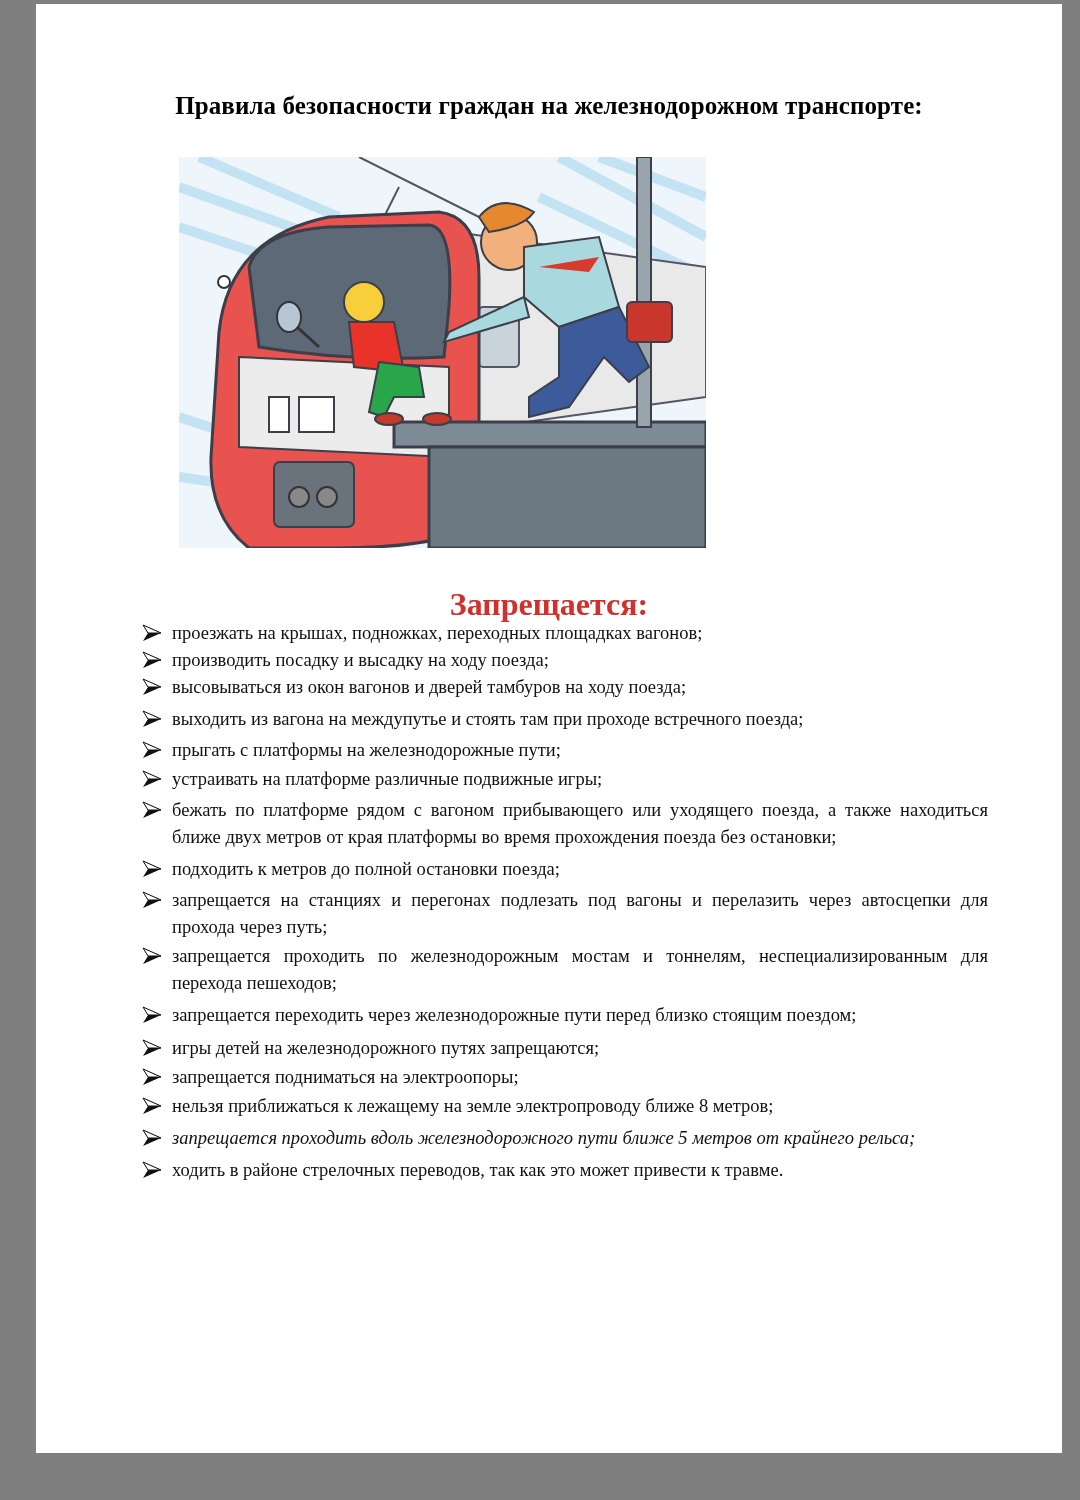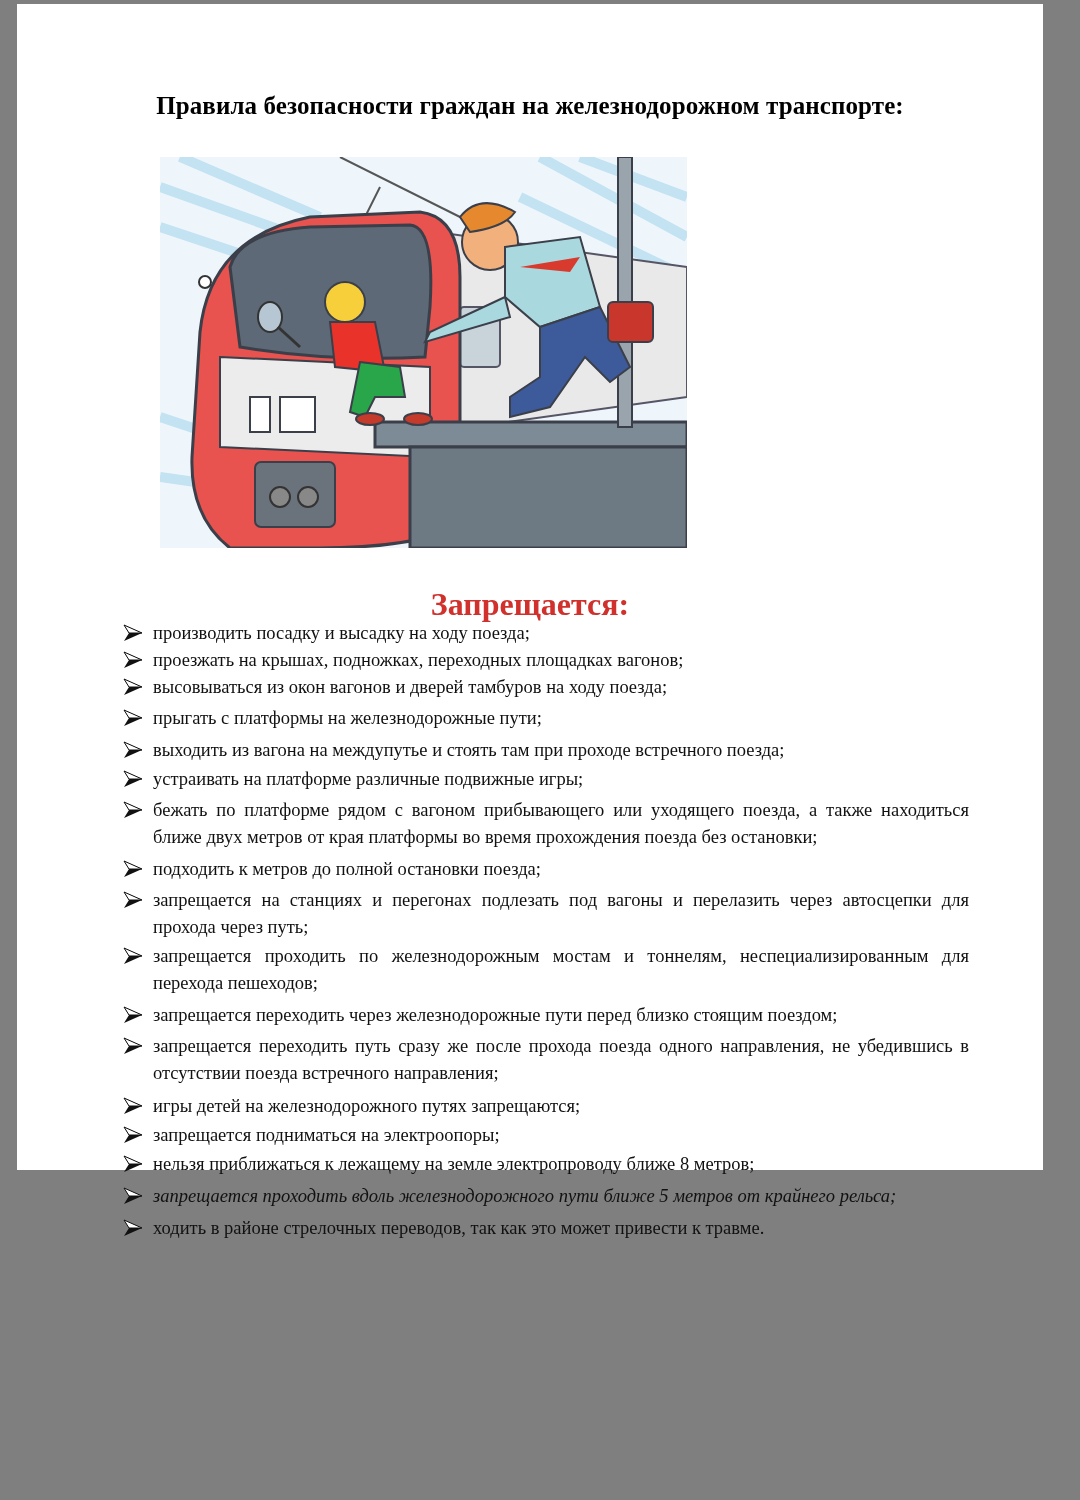--- a/index.html
+++ b/index.html
@@ -6,22 +6,22 @@
   body {
     width: 1080px; height: 1500px;
     background: #7f7f7f;
     position: relative;
     overflow: hidden;
     font-family: "Liberation Serif", "DejaVu Serif", serif;
     border-bottom-right-radius: 14px;
   }
   .page {
     position: absolute;
-    left: 17px; top: 4px;
-    width: 1026px; height: 1166px;
+    left: 36px; top: 4px;
+    width: 1026px; height: 1449px;
     background: #ffffff;
   }
   .title {
     position: absolute;
     left: 0; right: 0; top: 88px;
     text-align: center;
     font-weight: bold;
     font-size: 25px;
     color: #000;
     letter-spacing: 0.1px;
@@ -124,37 +124,37 @@
       <rect x="448" y="145" width="45" height="40" rx="5" fill="#c9362c" stroke="#3b3f4a" stroke-width="2"></rect>
     </svg>
   </div>
 
   <div class="section-heading">Запрещается:</div>
 
   <ul class="rules" id="rules-list">
       <li style="margin-top: 0px;"><svg class="bullet" viewBox="0 0 20 18">
           <path d="M1,1 L19,9 L1,17 L6,9 Z" fill="#111"></path>
           <path d="M1,1 L19,9 L6,9 Z" fill="#fff" stroke="#111" stroke-width="1"></path>
+        </svg><span>проезжать на крышах, подножках, переходных площадках вагонов;</span></li>
+      <li style="margin-top: 0px;"><svg class="bullet" viewBox="0 0 20 18">
+          <path d="M1,1 L19,9 L1,17 L6,9 Z" fill="#111"></path>
+          <path d="M1,1 L19,9 L6,9 Z" fill="#fff" stroke="#111" stroke-width="1"></path>
         </svg><span>производить посадку и высадку на ходу поезда;</span></li>
       <li style="margin-top: 0px;"><svg class="bullet" viewBox="0 0 20 18">
           <path d="M1,1 L19,9 L1,17 L6,9 Z" fill="#111"></path>
           <path d="M1,1 L19,9 L6,9 Z" fill="#fff" stroke="#111" stroke-width="1"></path>
-        </svg><span>проезжать на крышах, подножках, переходных площадках вагонов;</span></li>
-      <li style="margin-top: 0px;"><svg class="bullet" viewBox="0 0 20 18">
+        </svg><span>высовываться из окон вагонов и дверей тамбуров на ходу поезда;</span></li>
+      <li style="margin-top: 5px;"><svg class="bullet" viewBox="0 0 20 18">
           <path d="M1,1 L19,9 L1,17 L6,9 Z" fill="#111"></path>
           <path d="M1,1 L19,9 L6,9 Z" fill="#fff" stroke="#111" stroke-width="1"></path>
-        </svg><span>высовываться из окон вагонов и дверей тамбуров на ходу поезда;</span></li>
+        </svg><span>выходить из вагона на междупутье и стоять там при проходе встречного поезда;</span></li>
       <li style="margin-top: 4px;"><svg class="bullet" viewBox="0 0 20 18">
           <path d="M1,1 L19,9 L1,17 L6,9 Z" fill="#111"></path>
           <path d="M1,1 L19,9 L6,9 Z" fill="#fff" stroke="#111" stroke-width="1"></path>
         </svg><span>прыгать с платформы на железнодорожные пути;</span></li>
-      <li style="margin-top: 5px;"><svg class="bullet" viewBox="0 0 20 18">
-          <path d="M1,1 L19,9 L1,17 L6,9 Z" fill="#111"></path>
-          <path d="M1,1 L19,9 L6,9 Z" fill="#fff" stroke="#111" stroke-width="1"></path>
-        </svg><span>выходить из вагона на междупутье и стоять там при проходе встречного поезда;</span></li>
       <li style="margin-top: 2px;"><svg class="bullet" viewBox="0 0 20 18">
           <path d="M1,1 L19,9 L1,17 L6,9 Z" fill="#111"></path>
           <path d="M1,1 L19,9 L6,9 Z" fill="#fff" stroke="#111" stroke-width="1"></path>
         </svg><span>устраивать на платформе различные подвижные игры;</span></li>
       <li style="margin-top: 4px;"><svg class="bullet" viewBox="0 0 20 18">
           <path d="M1,1 L19,9 L1,17 L6,9 Z" fill="#111"></path>
           <path d="M1,1 L19,9 L6,9 Z" fill="#fff" stroke="#111" stroke-width="1"></path>
         </svg><span>бежать по платформе рядом с вагоном прибывающего или уходящего поезда, а также находиться ближе двух метров от края платформы во время прохождения поезда без остановки;</span></li>
       <li style="margin-top: 5px;"><svg class="bullet" viewBox="0 0 20 18">
           <path d="M1,1 L19,9 L1,17 L6,9 Z" fill="#111"></path>
@@ -165,24 +165,20 @@
           <path d="M1,1 L19,9 L6,9 Z" fill="#fff" stroke="#111" stroke-width="1"></path>
         </svg><span>запрещается на станциях и перегонах подлезать под вагоны и перелазить через автосцепки для прохода через путь;</span></li>
       <li style="margin-top: 2px;"><svg class="bullet" viewBox="0 0 20 18">
           <path d="M1,1 L19,9 L1,17 L6,9 Z" fill="#111"></path>
           <path d="M1,1 L19,9 L6,9 Z" fill="#fff" stroke="#111" stroke-width="1"></path>
         </svg><span>запрещается проходить по железнодорожным мостам и тоннелям, неспециализированным для перехода пешеходов;</span></li>
       <li style="margin-top: 5px;"><svg class="bullet" viewBox="0 0 20 18">
           <path d="M1,1 L19,9 L1,17 L6,9 Z" fill="#111"></path>
           <path d="M1,1 L19,9 L6,9 Z" fill="#fff" stroke="#111" stroke-width="1"></path>
         </svg><span>запрещается переходить через железнодорожные пути перед близко стоящим поездом;</span></li>
-      <li style="margin-top: 4px;"><svg class="bullet" viewBox="0 0 20 18">
-          <path d="M1,1 L19,9 L1,17 L6,9 Z" fill="#111"></path>
-          <path d="M1,1 L19,9 L6,9 Z" fill="#fff" stroke="#111" stroke-width="1"></path>
-        </svg><span>запрещается переходить путь сразу же после прохода поезда одного направления, не убедившись в отсутствии поезда встречного направления;</span></li>
       <li style="margin-top: 6px;"><svg class="bullet" viewBox="0 0 20 18">
           <path d="M1,1 L19,9 L1,17 L6,9 Z" fill="#111"></path>
           <path d="M1,1 L19,9 L6,9 Z" fill="#fff" stroke="#111" stroke-width="1"></path>
         </svg><span>игры детей на железнодорожного путях запрещаются;</span></li>
       <li style="margin-top: 2px;"><svg class="bullet" viewBox="0 0 20 18">
           <path d="M1,1 L19,9 L1,17 L6,9 Z" fill="#111"></path>
           <path d="M1,1 L19,9 L6,9 Z" fill="#fff" stroke="#111" stroke-width="1"></path>
         </svg><span>запрещается подниматься на электроопоры;</span></li>
       <li style="margin-top: 2px;"><svg class="bullet" viewBox="0 0 20 18">
           <path d="M1,1 L19,9 L1,17 L6,9 Z" fill="#111"></path>

